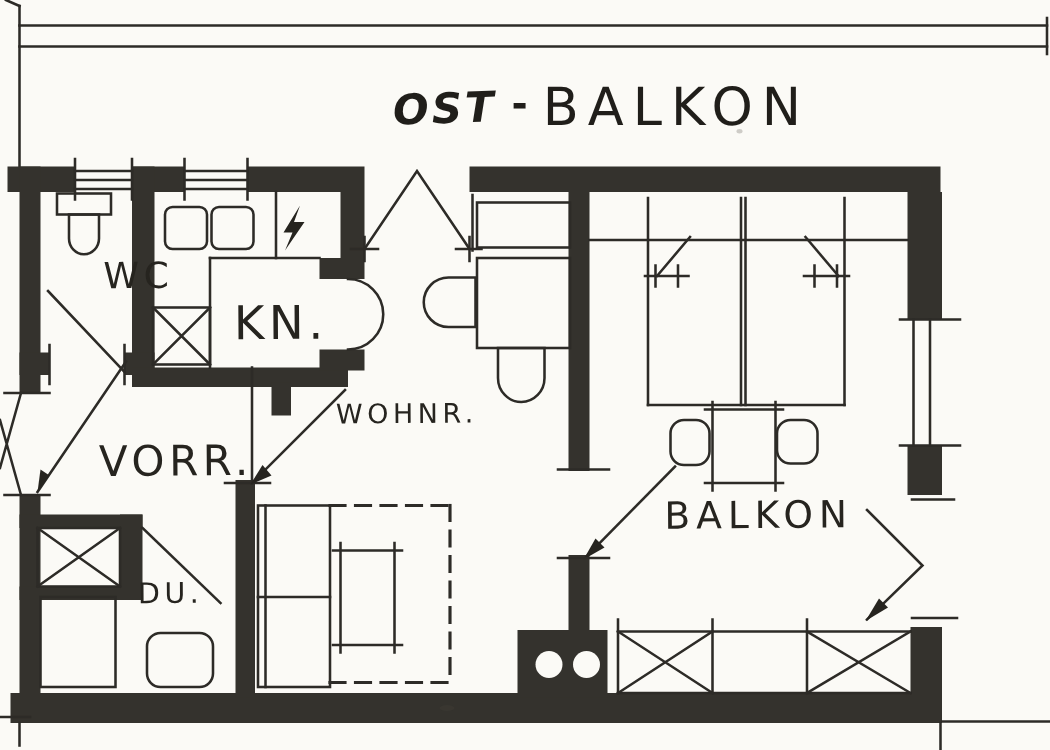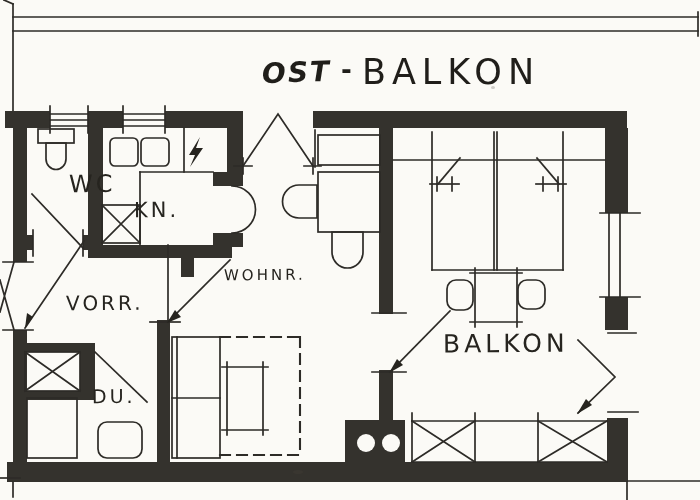--- a/index.html
+++ b/index.html
@@ -7,23 +7,23 @@
          font-family:"DejaVu Sans", sans-serif;}
   #plan-svg{position:absolute;left:0;top:0;}
   .lbl{position:absolute;color:#26241f;white-space:nowrap;letter-spacing:3px;
        font-weight:400;transform:rotate(-0.4deg);}
   #title-row{position:absolute;left:262px;top:52px;display:flex;align-items:center;
              gap:10px;color:#201e1a;}
   #title-ost{font-size:28px;font-style:italic;font-weight:600;letter-spacing:2px;transform:rotate(-2deg);}
   #title-sep{font-size:26px;font-weight:600;transform:translateY(-2px);}
   #title-balkon{font-size:35px;font-weight:400;letter-spacing:6px;}
   #lbl-wc{left:33px;top:170px;font-size:24px;margin-left:36px;}
-  #lbl-kn{left:134px;top:198px;font-size:21px;}
-  #lbl-vorr{left:66px;top:291px;font-size:20px;}
-  #lbl-wohnr{left:224px;top:266px;font-size:15px;}
+  #lbl-kn{left:156px;top:198px;font-size:31px;}
+  #lbl-vorr{left:66px;top:291px;font-size:28px;}
+  #lbl-wohnr{left:224px;top:266px;font-size:18px;}
   #lbl-du{left:92px;top:385px;font-size:19px;}
   #lbl-zimmer{left:443px;top:329px;font-size:25px;letter-spacing:4px;}
   .speck{position:absolute;background:rgba(70,68,60,.25);border-radius:50%;}
 </style>
 </head>
 <body>
 
 <div id="stage">
 
 <svg id="plan-svg" width="700" height="500" viewBox="0 0 700 500" fill="none" stroke="#2d2b27" stroke-width="1.7" stroke-linecap="square">

